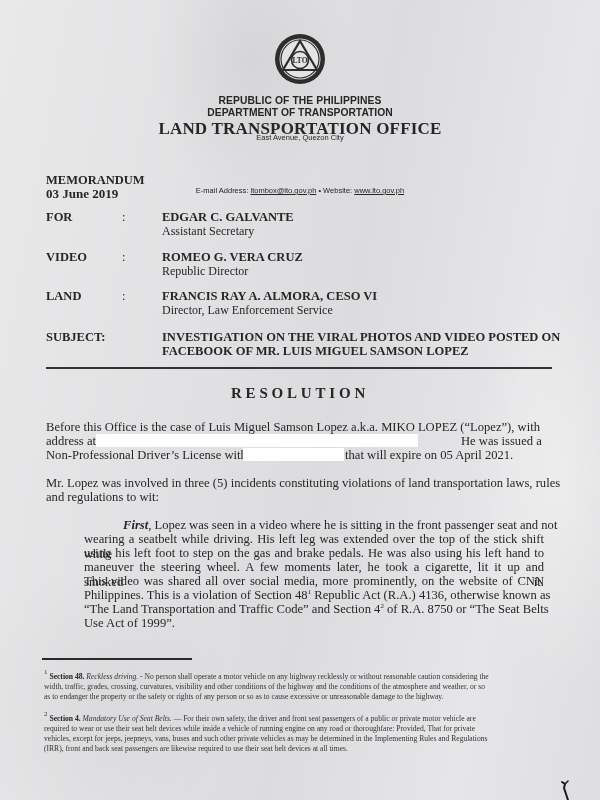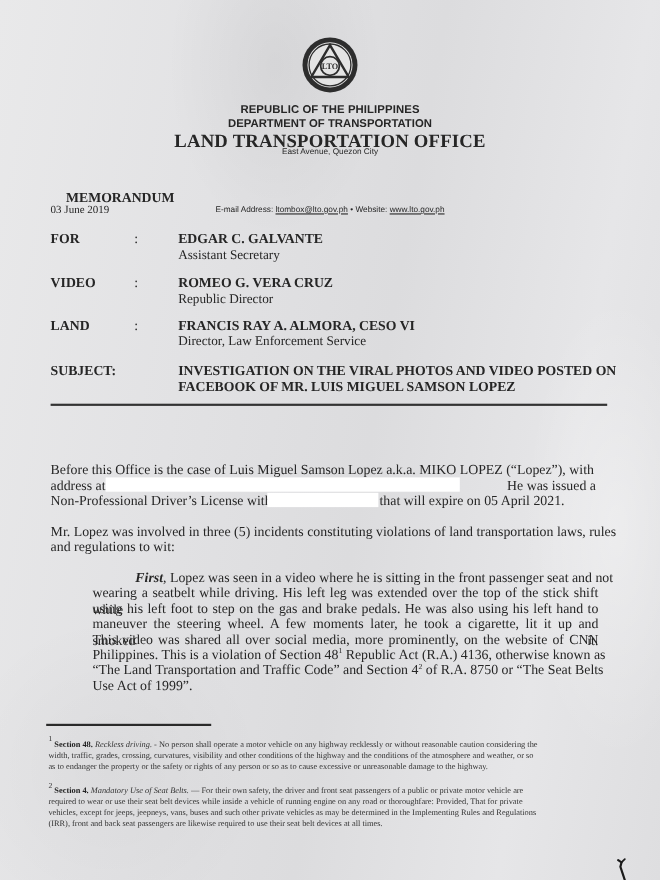--- a/index.html
+++ b/index.html
@@ -24,22 +24,22 @@
     .lh { position: absolute; left: 0; width: 600px; text-align: center; }
     .lh-republic { top: 95px; font-family: "Liberation Sans", sans-serif; font-weight: bold; font-size: 10.3px; letter-spacing: 0.1px; }
     .lh-dept { top: 107px; font-family: "Liberation Sans", sans-serif; font-weight: bold; font-size: 10.3px; }
     .lh-lto { top: 119px; font-weight: bold; font-size: 17px; letter-spacing: 0.2px; }
     .lh-addr { top: 133px; font-family: "Liberation Sans", sans-serif; font-size: 7.5px; }
     .lh-email { top: 142px; font-family: "Liberation Sans", sans-serif; font-size: 7.5px; margin-top: 44px; }
     .lh-email .u { text-decoration: underline; }
 
     
     .abs { position: absolute; white-space: nowrap; }
-    .memo-title { left: 60px; top: 173px; font-weight: bold; font-size: 12.5px; }
-    .memo-date { left: 46px; top: 186px; font-size: 10px; }
+    .memo-title { left: 46px; top: 173px; font-weight: bold; font-size: 12.5px; }
+    .memo-date { left: 46px; top: 186px; font-size: 13px; font-weight: bold; }
     .row-label { left: 46px; font-weight: bold; font-size: 12.5px; }
     .row-colon { left: 122px; font-size: 12.5px; }
     .row-name { left: 162px; font-weight: bold; font-size: 12.5px; }
     .row-role { left: 162px; font-size: 12px; }
     .subject-line { left: 162px; font-weight: bold; font-size: 12.5px; }
     .rule { position: absolute; left: 46px; width: 506px; height: 1.5px; background: #333; }
 
     .res-title { position: absolute; left: 0; width: 600px; top: 385px; text-align: center; font-weight: bold; font-size: 15px; letter-spacing: 3.8px; }
 
     
@@ -99,20 +99,21 @@
     <div class="abs row-name" style="top:289px">FRANCIS RAY A. ALMORA, CESO VI</div>
     <div class="abs row-role" style="top:303px">Director, Law Enforcement Service</div>
   </div>
   <div>
     <div class="abs row-label" style="top:330px">SUBJECT:</div>
     <div class="abs subject-line" style="top:330px">INVESTIGATION ON THE VIRAL PHOTOS AND VIDEO POSTED ON</div>
     <div class="abs subject-line" style="top:344px">FACEBOOK OF MR. LUIS MIGUEL SAMSON LOPEZ</div>
   </div>
   <div class="rule" style="top:367px"></div>
 
+  <div class="res-title">RESOLUTION</div>
 
   <div>
     <div class="line" style="left:46px; top:420px">Before this Office is the case of  Luis Miguel Samson Lopez a.k.a. MIKO LOPEZ (“Lopez”), with</div>
     <div class="line" style="left:46px; top:434px">address at</div>
     <div class="redact" style="left:96px; top:434px; width:322px"></div>
     <div class="line" style="left:461px; top:434px">He was issued a</div>
     <div class="line" style="left:46px; top:448px">Non-Professional Driver’s License with</div>
     <div class="redact" style="left:243px; top:448px; width:101px"></div>
     <div class="line" style="left:345px; top:448px">that will expire on 05 April 2021.</div>
   </div>

